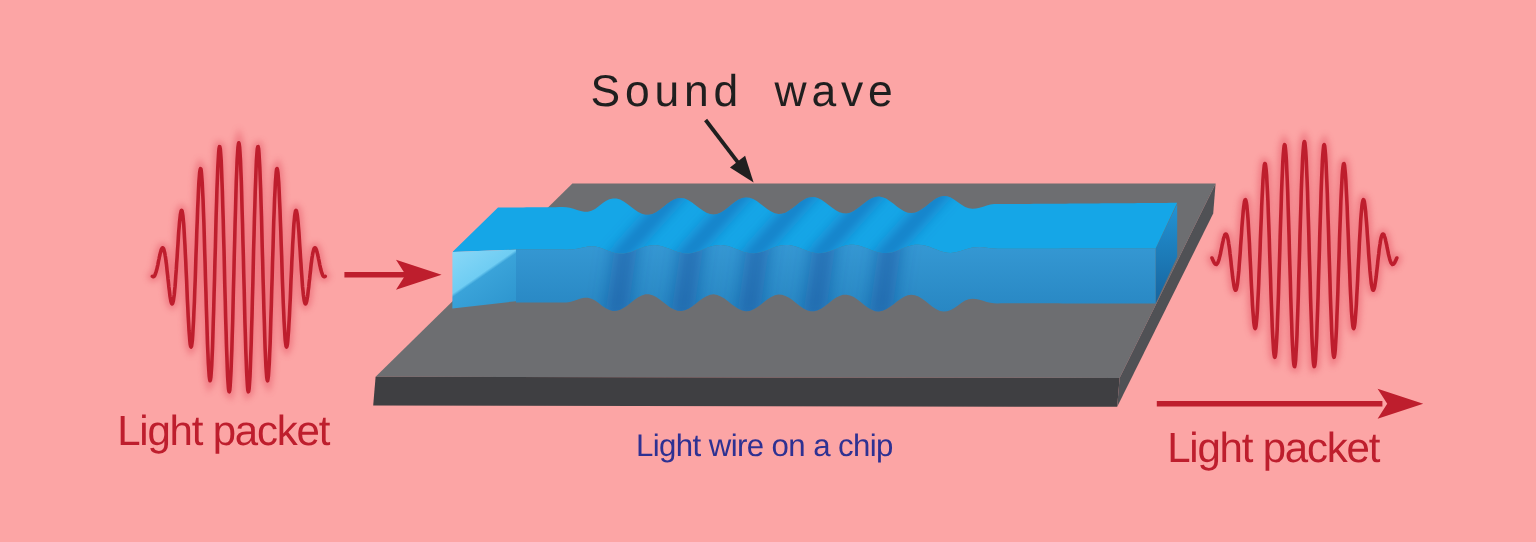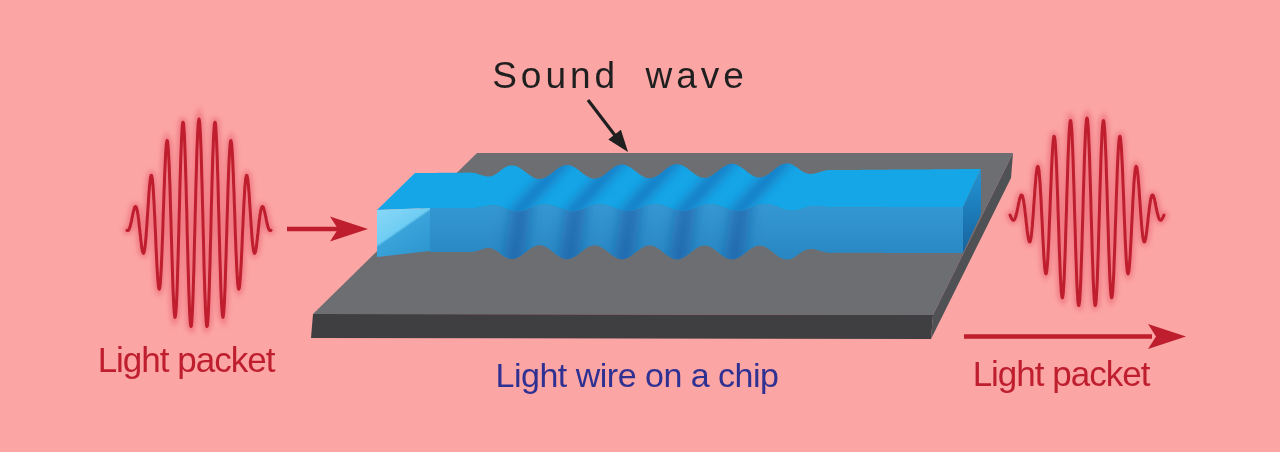--- a/index.html
+++ b/index.html
@@ -3,21 +3,21 @@
 <meta charset="utf-8">
 <style>
   html,body{margin:0;padding:0;background:#ffffff;}
   #stage{
     position:relative;width:1280px;height:452px;background:#fca5a5;
     font-family:"Liberation Sans", sans-serif;overflow:hidden;
   }
   #scene{position:absolute;left:0;top:0;}
   .label{position:absolute;white-space:nowrap;transform:translateX(-50%);line-height:1.1;}
   .label-sound{left:620px;top:56px;font-size:37px;letter-spacing:4px;word-spacing:12px;}
-  .label-caption{left:637px;top:357px;font-size:34px;letter-spacing:-0.5px;}
+  .label-caption{left:637px;top:357px;font-size:26px;letter-spacing:-0.5px;}
   .label-packet-left{left:186px;top:341px;font-size:35px;letter-spacing:-1px;}
   .label-packet-right{left:1061px;top:355px;font-size:35px;letter-spacing:-1px;}
   .packet-line{fill:none;stroke-width:3;stroke-linecap:round;stroke-linejoin:round;}
   .packet-glow{fill:none;stroke-width:8;stroke-linecap:round;opacity:0.45;}
 </style>
 </head>
 <body>
 
 <div id="stage">
 

